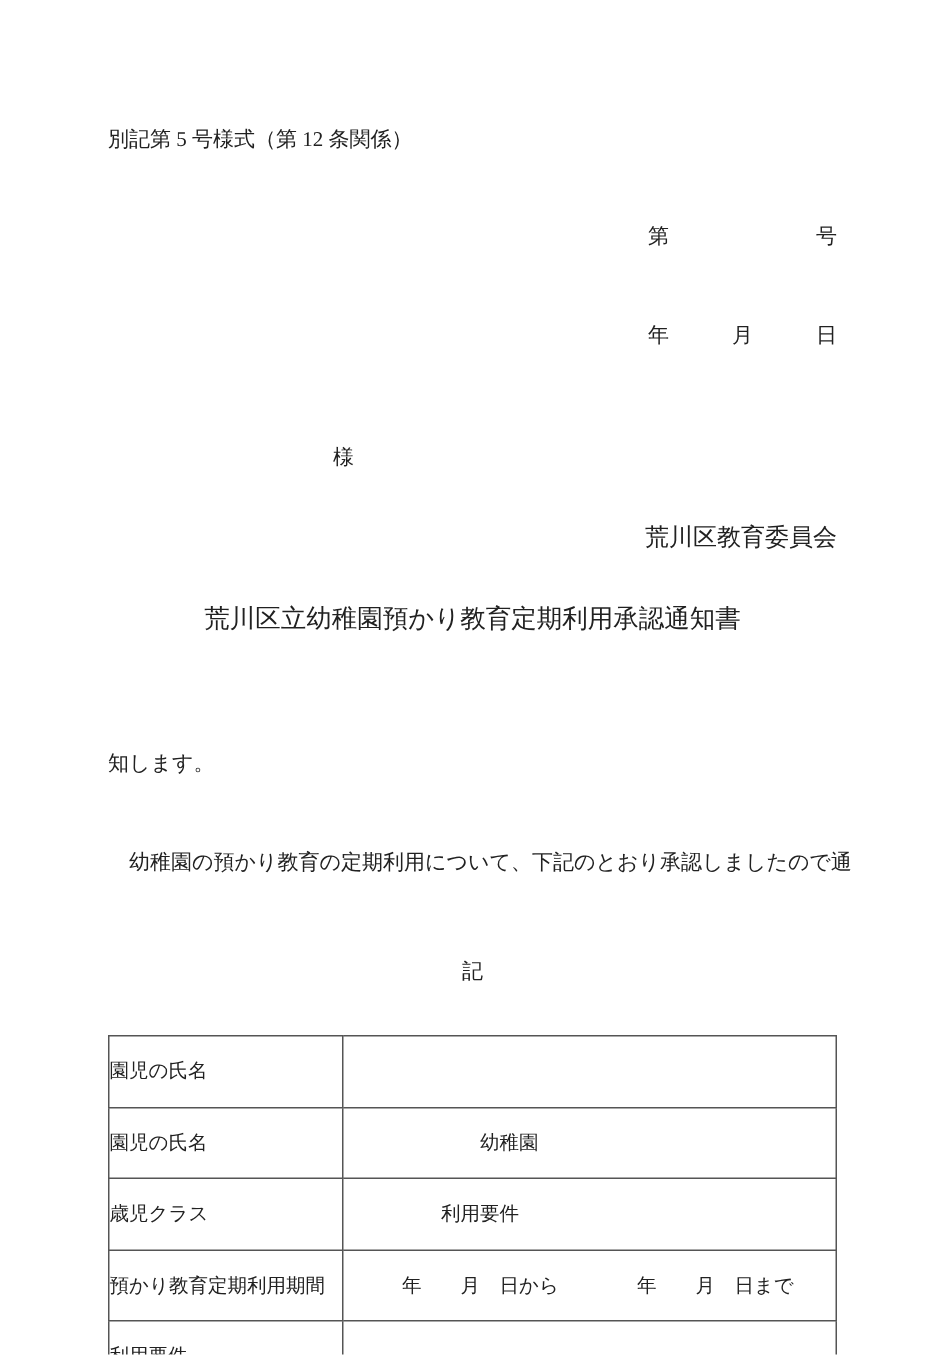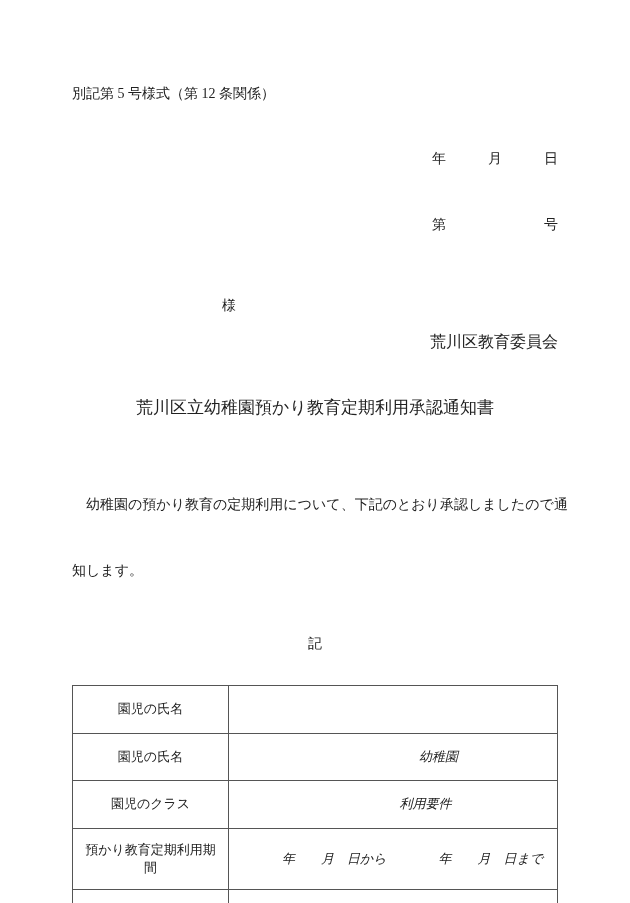--- a/index.html
+++ b/index.html
@@ -28,28 +28,28 @@
   }
   .addressee {
     margin-top: 16px;
     padding-left: 150px;
     font-size: 14px;
     line-height: 20px;
   }
   .issuer {
     width: 486px;
     text-align: right;
-    margin-top: 16px;
+    margin-top: 33px;
     font-size: 16px;
     line-height: 20px;
   }
   .doc-title {
     width: 486px;
     text-align: center;
-    margin-top: 44px;
+    margin-top: 32px;
     font-size: 17px;
     line-height: 24px;
     font-weight: normal;
   }
   .body-text {
     margin-top: 30px;
     width: 492px;
     font-size: 14px;
     line-height: 22px;
     white-space: pre;
@@ -63,66 +63,66 @@
   }
   table.form-table {
     margin-top: 31px;
     border-collapse: collapse;
     width: 486px;
     table-layout: fixed;
   }
   .form-table td {
     border: 1px solid #555555;
     font-size: 13px;
-    text-align: center;
+    text-align: left;
     vertical-align: middle;
     height: 47.5px;
-    padding: 12px;
+    padding: 0;
   }
   .label-cell { width: 156px; }
   .label-cell-small { font-size: 12px; margin-left: 32px; }
-  .value-cell { white-space: pre; font-style: italic; }
+  .value-cell { white-space: pre; }
 </style>
 </head>
 <body>
 
 <div class="page">
 
   <div class="form-ref">別記第 5 号様式（第 12 条関係）</div>
 
   <div class="right-block">
+    <div>第　　　　　　　号</div>
     <div>年　　　月　　　日</div>
-    <div>第　　　　　　　号</div>
   </div>
 
   <div class="addressee">様</div>
 
   <div class="issuer">荒川区教育委員会</div>
 
   <div class="doc-title">荒川区立幼稚園預かり教育定期利用承認通知書</div>
 
   <div class="body-text">
+    <div>知します。</div>
     <div>　幼稚園の預かり教育の定期利用について、下記のとおり承認しましたので通</div>
-    <div>知します。</div>
   </div>
 
   <div class="record-marker">記</div>
 
   <table class="form-table">
     <tbody>
       <tr>
         <td class="label-cell">園児の氏名</td>
         <td class="value-cell"></td>
       </tr>
       <tr>
         <td class="label-cell">園児の氏名</td>
         <td class="value-cell">　　　　　　　幼稚園</td>
       </tr>
       <tr>
-        <td class="label-cell">園児のクラス</td>
+        <td class="label-cell">歳児クラス</td>
         <td class="value-cell">　　　　　利用要件</td>
       </tr>
       <tr>
         <td class="label-cell label-cell-small">預かり教育定期利用期間</td>
         <td class="value-cell">　　　年　　月　日から　　　　年　　月　日まで</td>
       </tr>
       <tr>
         <td class="label-cell">利用要件</td>
         <td class="value-cell"></td>
       </tr>

